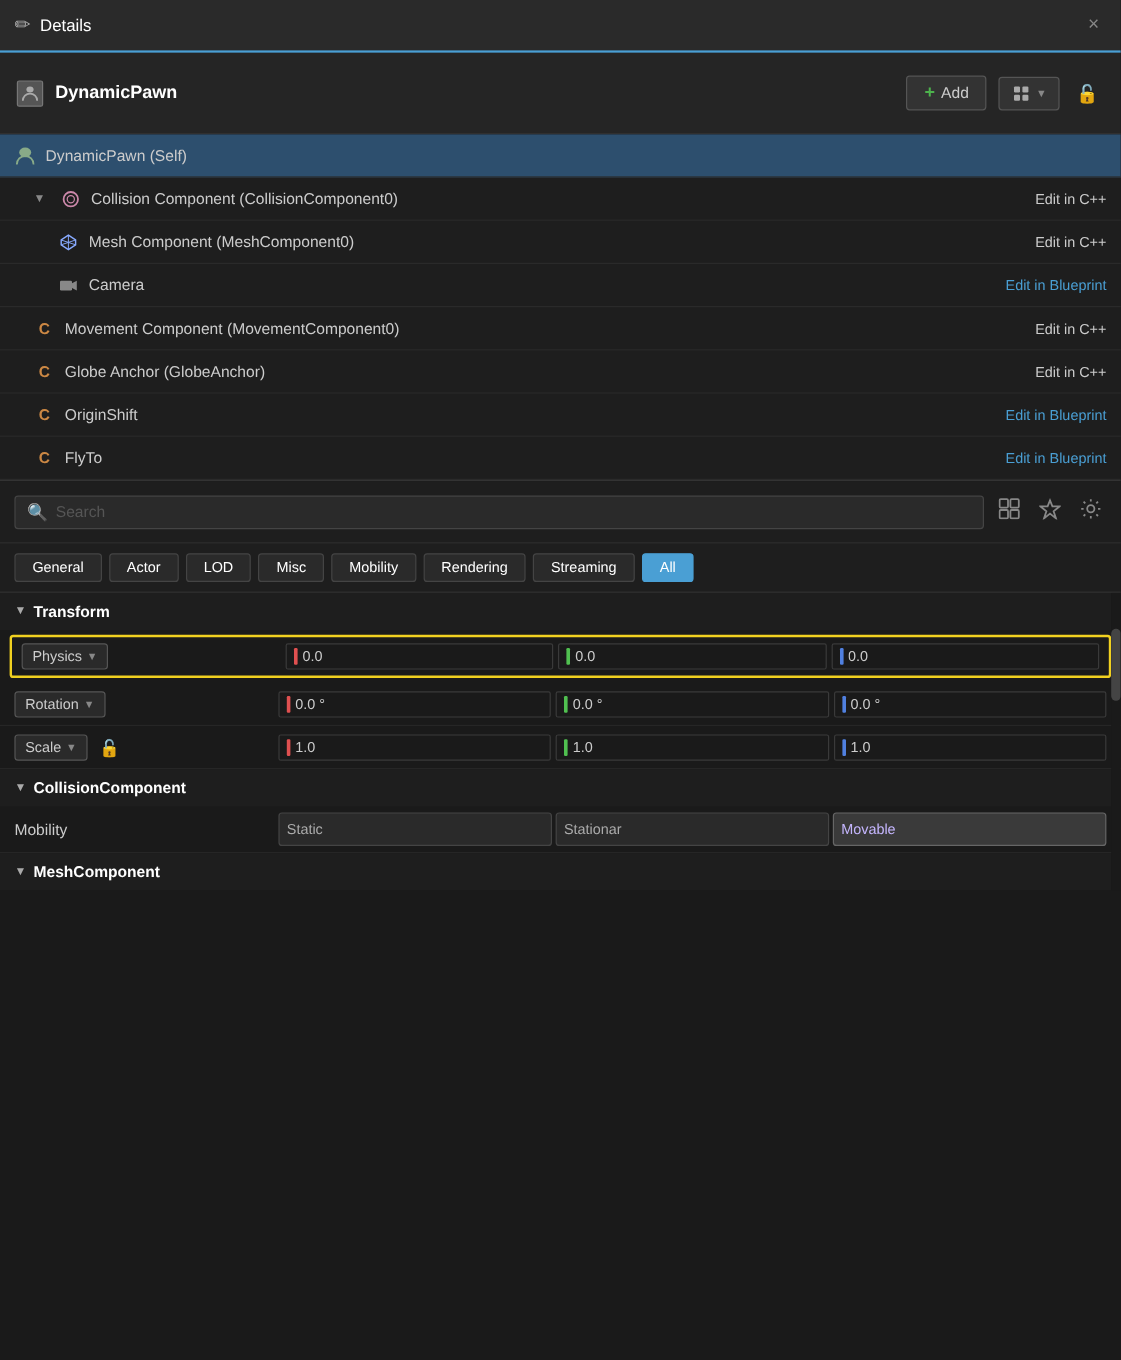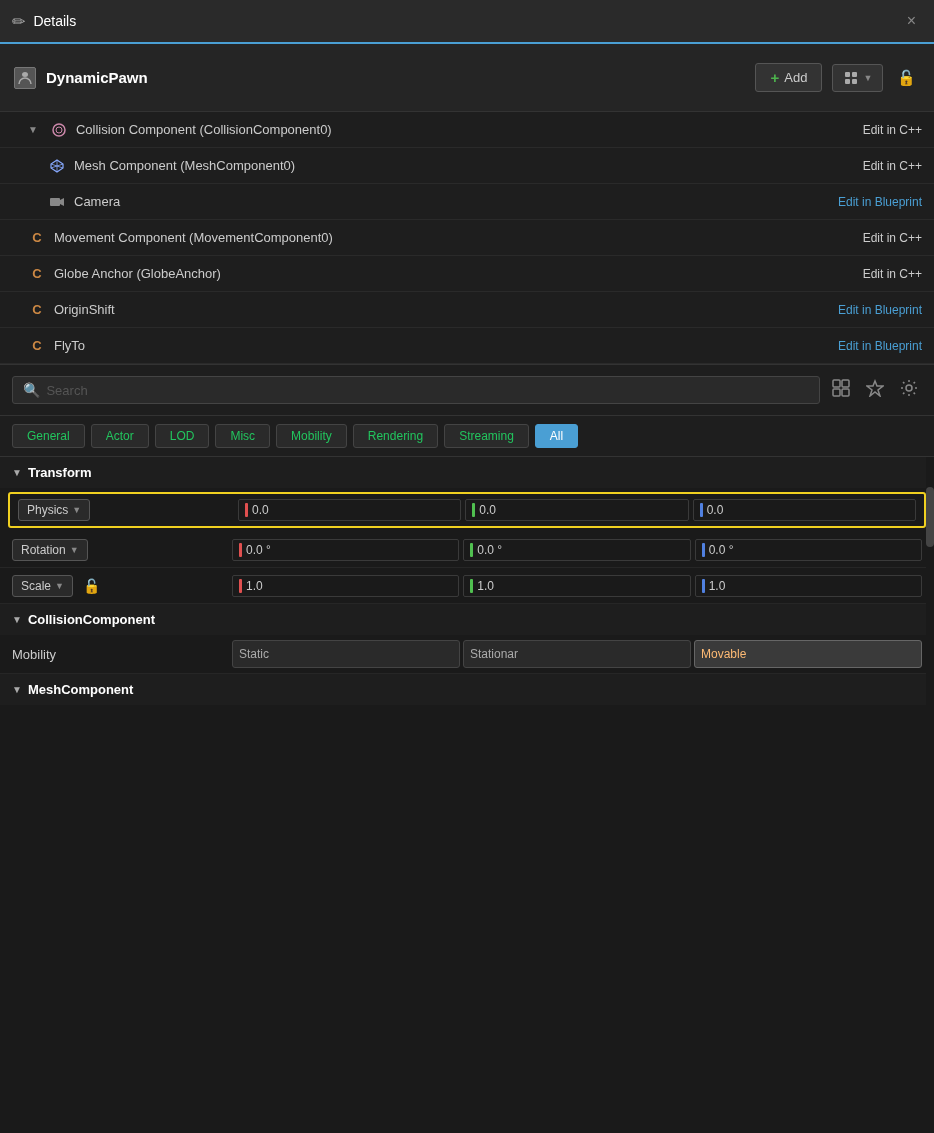--- a/index.html
+++ b/index.html
@@ -171,21 +171,21 @@
       background: #1e1e1e;
       padding: 8px 12px;
       display: flex;
       flex-wrap: wrap;
       gap: 6px;
       border-bottom: 1px solid #333;
     }
     .filter-tab {
       background: #2a2a2a;
       border: 1px solid #444;
-      color: #22c55e;
+      color: #ffffff;
       padding: 4px 14px;
       border-radius: 3px;
       cursor: pointer;
       font-size: 12px;
     }
     .filter-tab.active {
       background: #4a9fd4;
       border-color: #4a9fd4;
       color: #fff;
     }
@@ -281,21 +281,21 @@
       color: #aaa;
       padding: 6px;
       border-radius: 3px;
       cursor: pointer;
       font-size: 12px;
       text-align: left;
     }
     .mobility-btn.active {
       background: #3a3a3a;
       border-color: #666;
-      color: #fdba74;
+      color: #c4b5fd;
     }
 
     
     .panel-with-scroll {
       position: relative;
       overflow-y: auto;
       max-height: 520px;
     }
     .scrollbar-track {
       position: absolute;
@@ -345,20 +345,29 @@
       <rect x="2" y="9" width="5" height="5" rx="1" fill="#aaa"></rect>
       <rect x="9" y="9" width="5" height="5" rx="1" fill="#aaa"></rect>
     </svg>
     <span class="chevron">▼</span>
   </button>
   <button class="btn-lock">🔓</button>
 </div>
 
 <div class="component-list">
 
+  <div class="component-item selected">
+    <div class="comp-icon">
+      <svg width="16" height="16" viewBox="0 0 16 16" fill="none">
+        <rect x="3" y="1" width="10" height="8" rx="5" fill="#8a8"></rect>
+        <path d="M1 15c0-3.866 3.134-7 7-7s7 3.134 7 7" stroke="#8a8" stroke-width="1.5" fill="none"></path>
+      </svg>
+    </div>
+    <span class="comp-name">DynamicPawn (Self)</span>
+  </div>
 
   <div class="component-item indent-1">
     <span class="arrow-icon">▼</span>
     <div class="comp-icon">
       <svg width="16" height="16" viewBox="0 0 16 16" fill="none">
         <circle cx="8" cy="8" r="6" stroke="#c8a" stroke-width="1.5" fill="none"></circle>
         <circle cx="8" cy="8" r="3" stroke="#c8a" stroke-width="1" fill="none"></circle>
       </svg>
     </div>
     <span class="comp-name">Collision Component (CollisionComponent0)</span>

